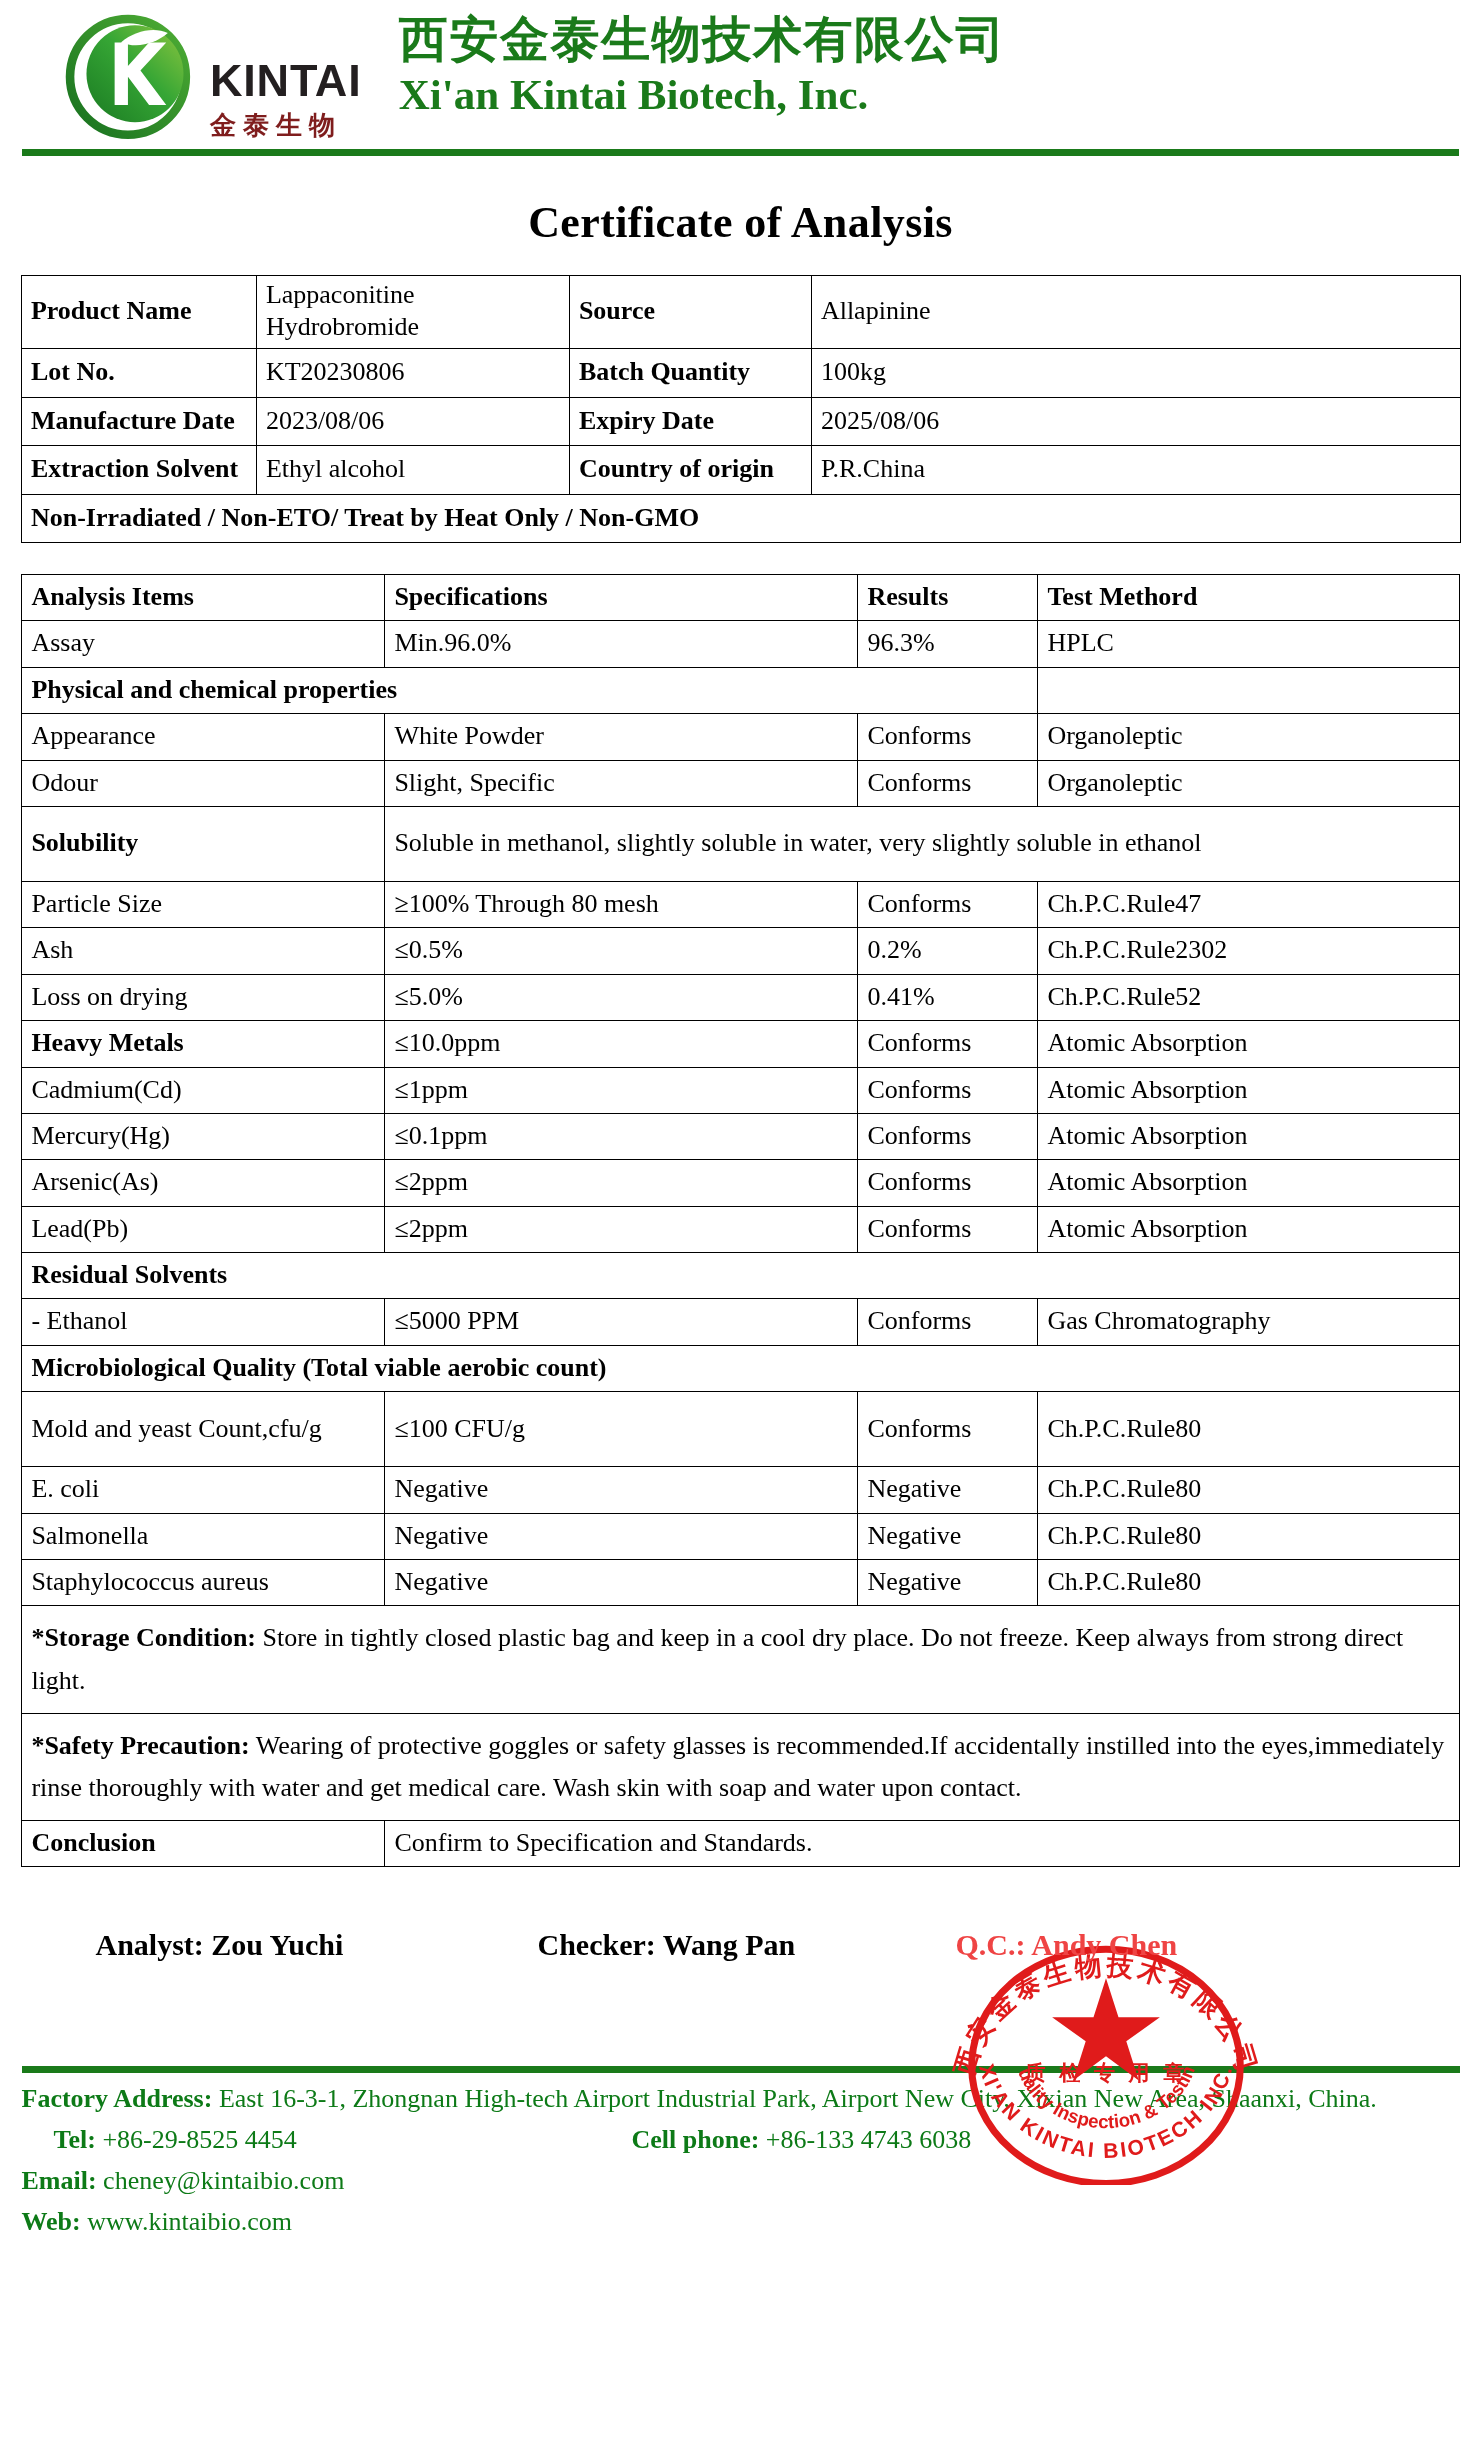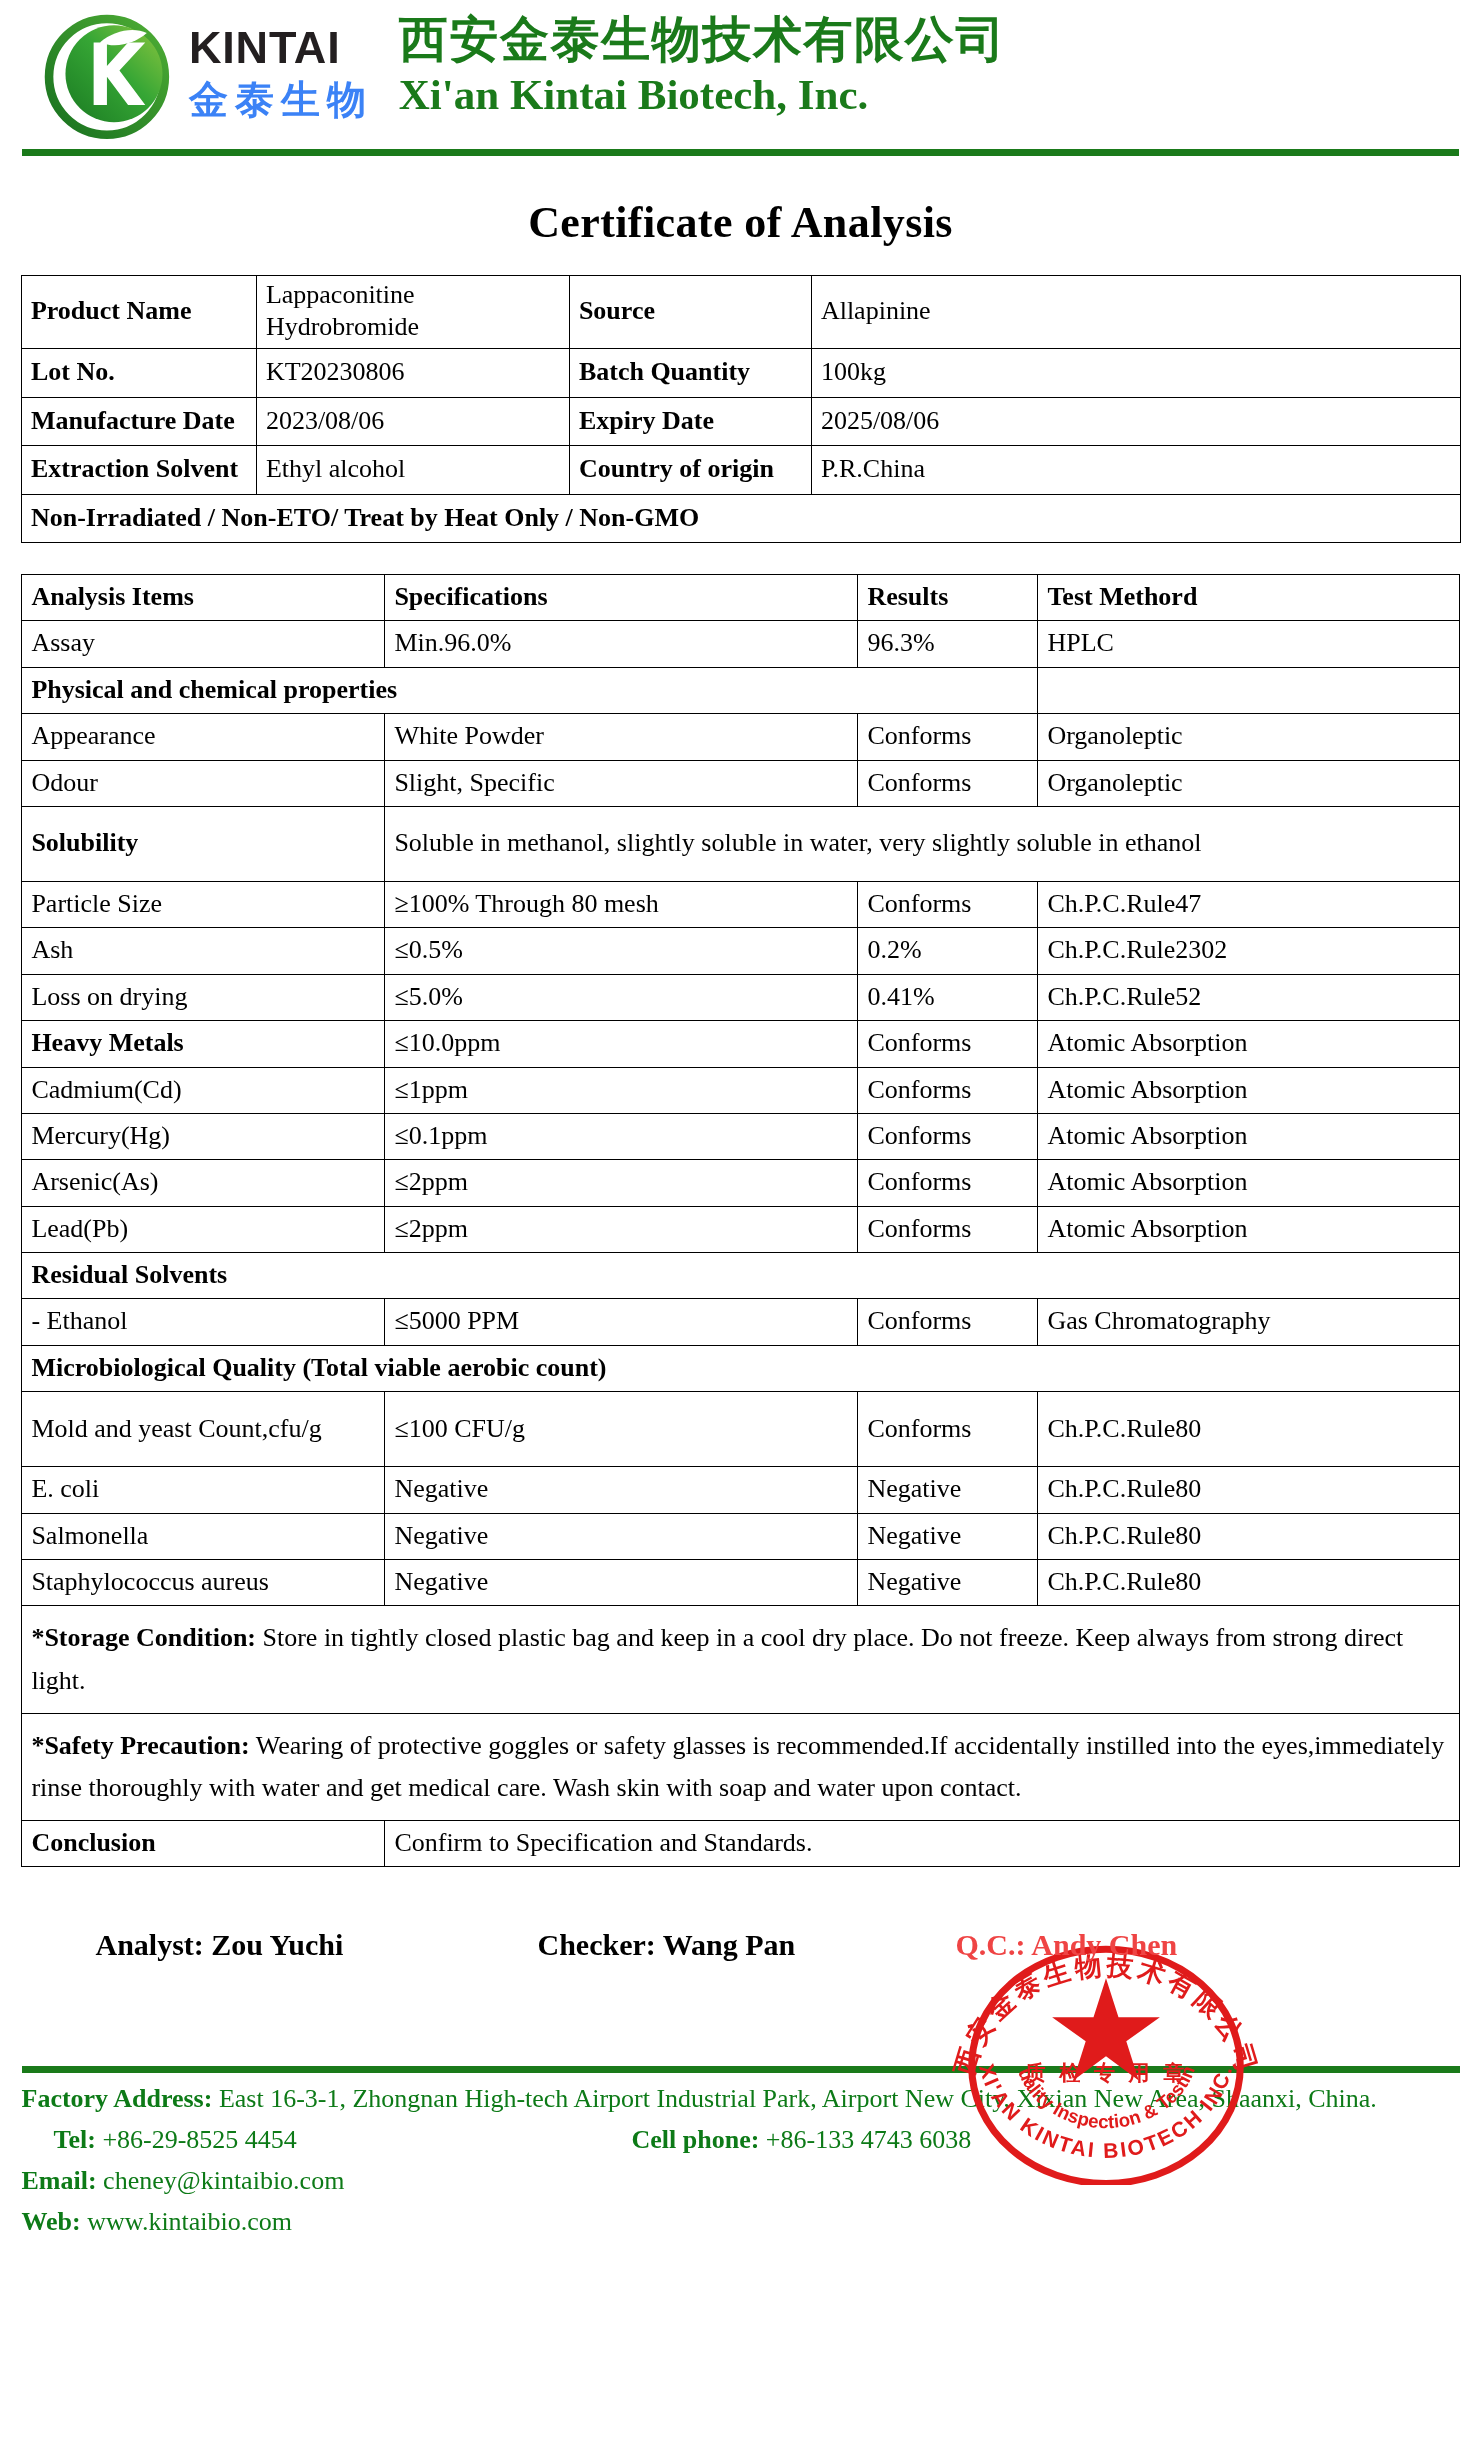--- a/index.html
+++ b/index.html
@@ -6,25 +6,25 @@
   html,body{margin:0;padding:0;background:#fff;}
   body{
     width:1481px; height:2462px;
     font-family:"Liberation Serif","DejaVu Serif",serif;
     color:#000; position:relative; overflow:hidden;
   }
   .page{position:relative;width:1481px;height:2462px;box-sizing:border-box;}
 
   
   .header{display:flex;align-items:flex-start;padding:7.8px 0 0 0;height:149px;box-sizing:border-box;}
-  .logo-block{width:391px;flex:0 0 391px;display:flex;align-items:center;padding-left:42px;box-sizing:border-box;}
+  .logo-block{width:391px;flex:0 0 391px;display:flex;align-items:flex-end;padding-left:63px;box-sizing:border-box;}
   .logo-mark{width:133px;height:133px;position:relative;flex:0 0 133px;}
   .logo-text{margin-left:14px;}
   .logo-word{font-family:"Liberation Sans","DejaVu Sans",sans-serif;font-weight:bold;font-size:45px;letter-spacing:0.8px;color:#231f20;line-height:1;}
-  .logo-cn{font-family:"DejaVu Sans",sans-serif;font-weight:bold;font-size:39px;letter-spacing:7px;color:#3b82f6;line-height:1.2;margin-top:6.3px;}
+  .logo-cn{font-family:"DejaVu Sans",sans-serif;font-weight:bold;font-size:26px;letter-spacing:7px;color:#7f1d1d;line-height:1.2;margin-top:6.3px;}
   .company{padding-left:7.8px;padding-top:4.7px;}
   .company-cn{font-family:"DejaVu Sans",sans-serif;font-weight:bold;font-size:49px;color:#1a7a1a;line-height:1.15;letter-spacing:1.6px;white-space:nowrap;}
   .company-en{font-family:"Liberation Serif","DejaVu Serif",serif;font-weight:bold;font-size:43px;color:#1a7a1a;line-height:1.15;white-space:nowrap;margin-top:1.6px;}
   .hrule{height:7px;background:#1a7a1a;margin:0 22px 0 22px;}
 
   
   .doc-title{text-align:center;font-size:44px;font-weight:bold;margin:41px 0 26.6px 0;letter-spacing:0.4px;}
 
   
   table{border-collapse:collapse;width:1438px;margin:0 auto;table-layout:fixed;}

